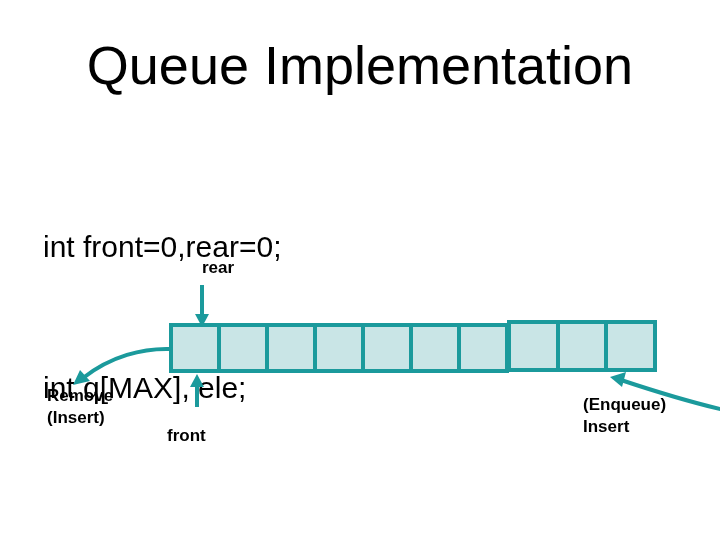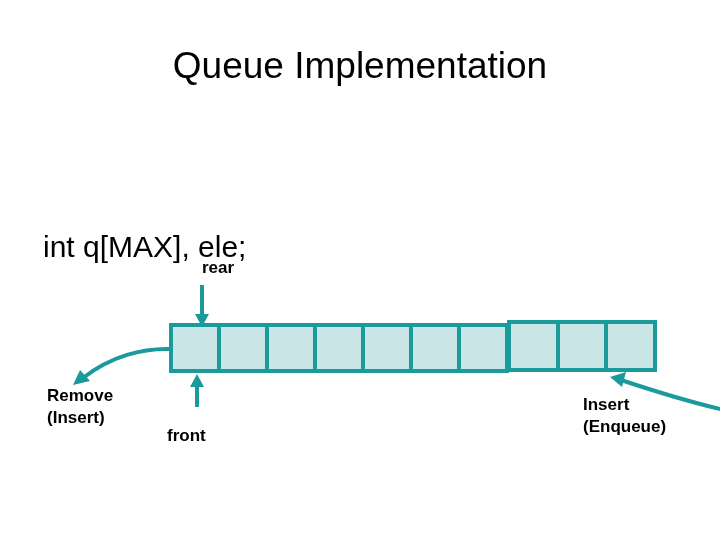--- a/index.html
+++ b/index.html
@@ -15,21 +15,21 @@
     width:720px;height:540px;
     background:var(--bg);
     overflow:hidden;
     font-family:"Liberation Sans","DejaVu Sans",sans-serif;
     color:var(--ink);
   }
   .title{
     position:absolute;
     left:0;right:0;top:43px;
     text-align:center;
-    font-size:37px;
+    font-size:54px;
     line-height:45px;
     font-weight:400;
     letter-spacing:0px;
     white-space:nowrap;
   }
   .code{
     position:absolute;
     left:43px;top:129px;
     font-size:30px;
     line-height:47px;
@@ -71,34 +71,35 @@
   .arrow-layer polygon{fill:var(--teal);stroke:none;}
 </style>
 </head>
 <body>
 
 <div class="slide">
 
   <div class="title">Queue Implementation</div>
 
   <div class="code">
+    <div>int front=0,rear=0;</div>
     <div>int q[MAX], ele;</div>
   </div>
 
   <div class="diagram-label label-rear">rear</div>
   <div class="diagram-label label-front">front</div>
 
   <div class="diagram-label label-remove">
     <div>Remove</div>
     <div>(Insert)</div>
   </div>
 
   <div class="diagram-label label-insert">
+    <div>(Enqueue)</div>
     <div>Insert</div>
-    <div>(Enqueue)</div>
   </div>
 
   <div class="cell-group cell-group-main">
       <div class="cell"></div>
       <div class="cell"></div>
       <div class="cell"></div>
       <div class="cell"></div>
       <div class="cell"></div>
       <div class="cell"></div>
       <div class="cell"></div>

